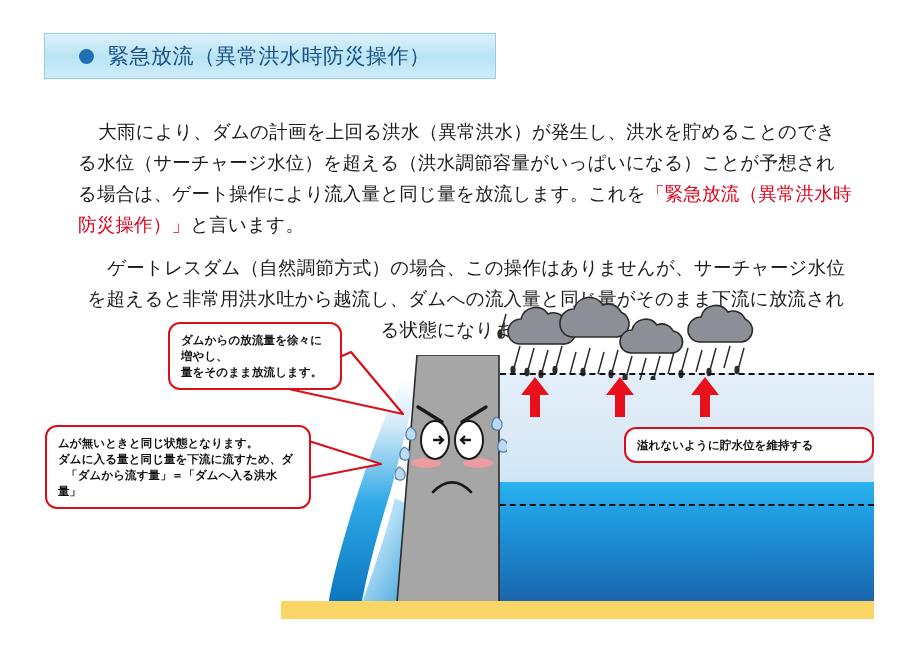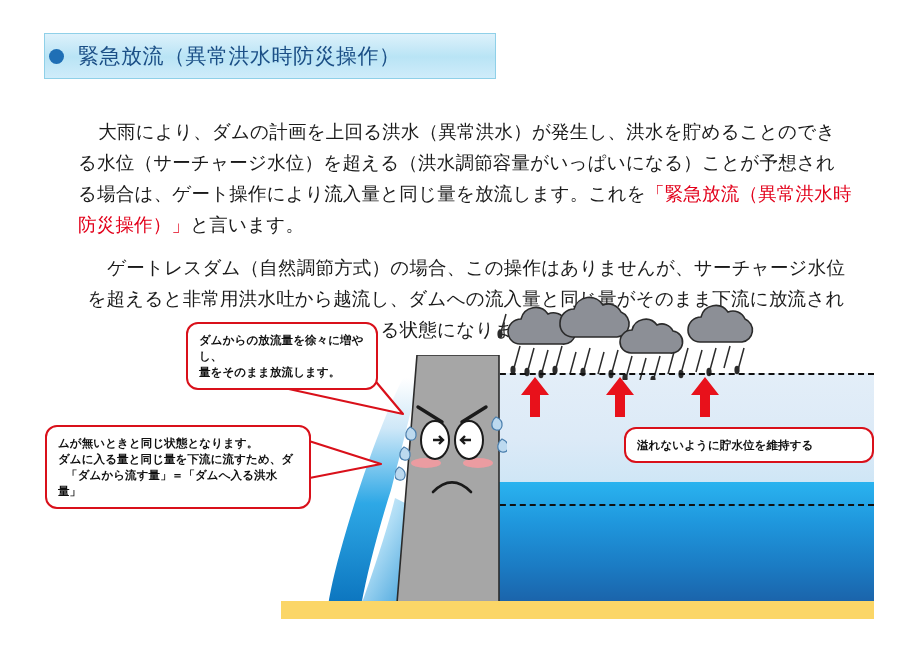--- a/index.html
+++ b/index.html
@@ -21,21 +21,21 @@
     position: absolute;
     left: 44px;
     top: 33px;
     width: 452px;
     height: 46px;
     box-sizing: border-box;
     border: 1px solid #8fd0e8;
     background: linear-gradient(180deg, #ddf1fb 0%, #b9e4f5 52%, #cfecfa 100%);
     display: flex;
     align-items: center;
-    padding-left: 4px;
+    padding-left: 34px;
   }
   .title-bullet {
     width: 15px;
     height: 15px;
     border-radius: 50%;
     background: #1f6fb5;
     flex: 0 0 auto;
     margin-right: 14px;
   }
   .title-text {
@@ -164,22 +164,21 @@
     line-height: 16px;
     font-weight: bold;
     color: #111111;
     padding: 8px 10px 8px 11px;
     letter-spacing: 0.1px;
     z-index: 5;
   }
   #callout-discharge {
     left: 168px;
     top: 322px;
-    width: 192px;
-    margin-left: 18px;
+    width: 174px;
   }
   #callout-downstream {
     left: 45px;
     top: 425px;
     width: 266px;
   }
   #callout-reservoir {
     left: 624px;
     top: 427px;
     width: 250px;

